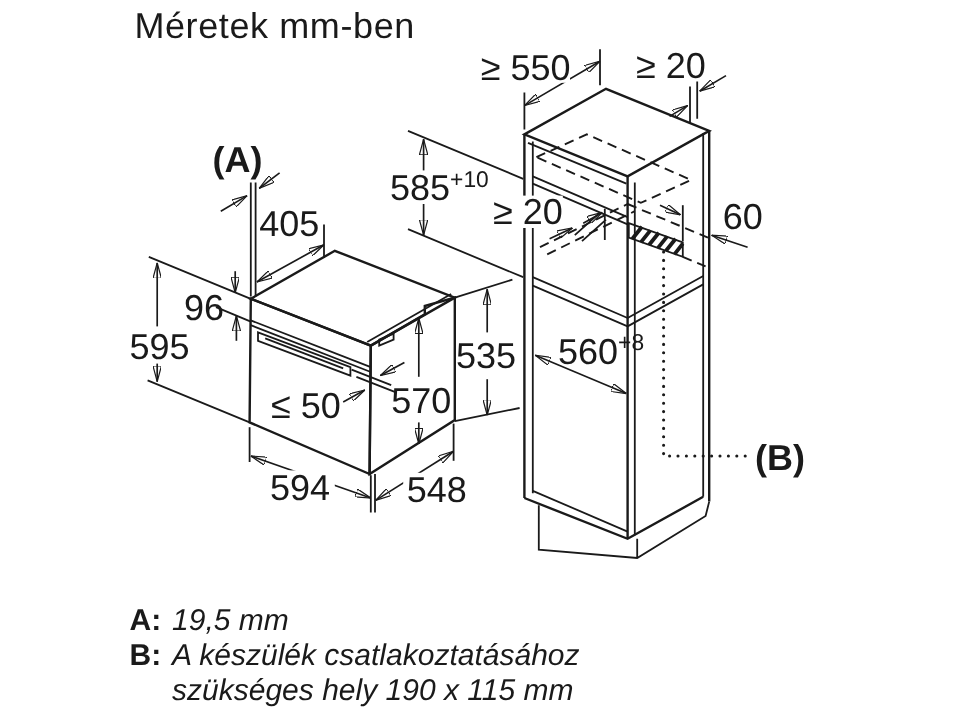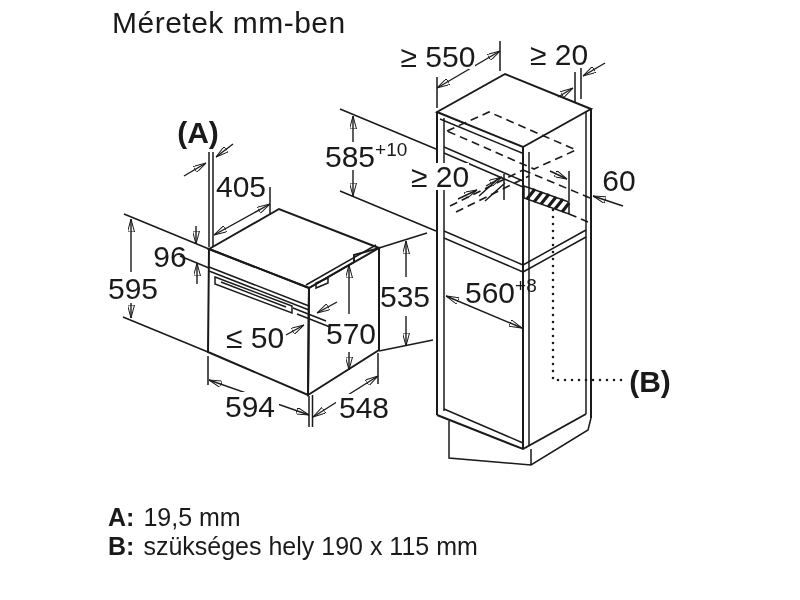--- a/index.html
+++ b/index.html
@@ -7,21 +7,21 @@
   body { width:800px; height:600px; background:var(--bg); font-family:"Liberation Sans", sans-serif; }
   #stage { position:relative; width:800px; height:600px; background:var(--bg); overflow:hidden;padding-left:48px; }
   #page-title { position:absolute; left:112px; top:6px; font-size:30px; color:var(--line); letter-spacing:0.5px; }
   #diagram-svg { position:absolute; left:0; top:0; color:var(--line); }
   .dim { font-family:"Liberation Sans", sans-serif; font-size:30px; fill:var(--line); }
   .dim-bold { font-weight:bold; }
   .sup { font-size:19px; }
   #legend { position:absolute; left:108px; top:503px; color:var(--line); font-size:25px; line-height:29px; }
   .legend-row { display:flex; align-items:flex-start; }
   .legend-key { font-weight:bold; margin-right:9px; }
-  .legend-val span { display:block; }
+  .legend-val span { display:block;font-style:italic; }
   path, line, polyline { stroke:currentColor; fill:none; }
   .obj { stroke-width:2; }
   .thin { stroke-width:1.5; }
   .dimln { stroke-width:1.4; }
   .dash { stroke-width:1.6; stroke-dasharray:8 5; }
   .dots { stroke-width:2.6; stroke-dasharray:0 7; stroke-linecap:round; }
   .hatch { stroke-width:3.2; }
   .mask { fill:#ffffff; stroke:none; }
 </style>
 </head>
@@ -212,18 +212,19 @@
   <div id="legend">
     <div class="legend-row">
       <span class="legend-key">A:</span>
       <span class="legend-val">
           <span>19,5 mm</span>
         </span>
     </div>
     <div class="legend-row">
       <span class="legend-key">B:</span>
       <span class="legend-val">
+        <span>A készülék csatlakoztatásához</span>
         <span>szükséges hely 190 x 115 mm</span>
       </span>
     </div>
   </div>
 
 </div>
 
 </body></html>

